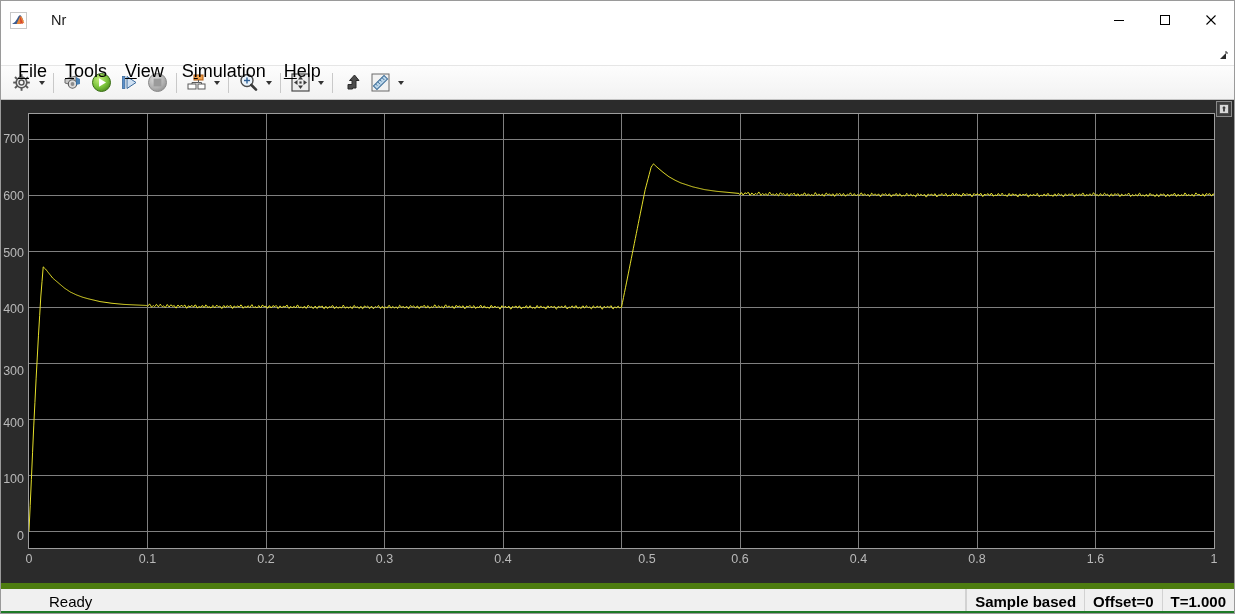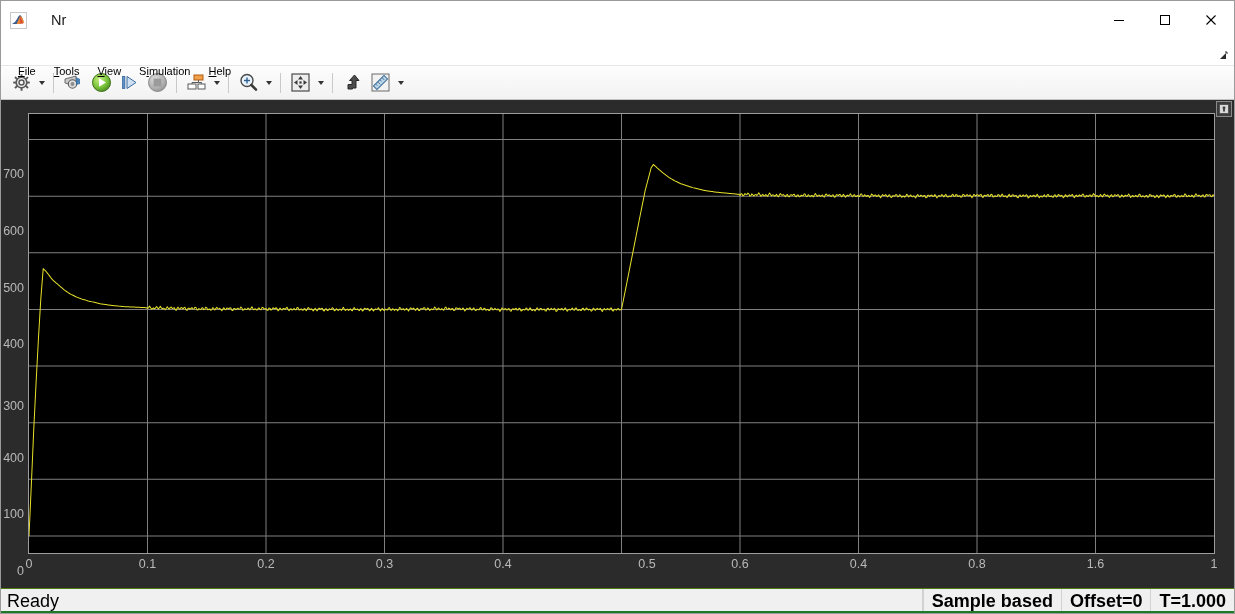--- a/index.html
+++ b/index.html
@@ -74,21 +74,21 @@
     height: 26px;
     min-height: 26px;
     background: #ffffff;
     display: flex;
     align-items: center;
     padding-left: 8px;
     border-bottom: 1px solid #e6e6e6;
     position: relative;
   }
   .menu-item {
-    font-size: 11px;
+    font-size: 18px;
     color: #000000;
     padding: 2px 9px 3px 9px;
     line-height: 16px;
     white-space: nowrap;
     margin-top: 38px;
   }
   .menu-item u { text-decoration: underline; }
   .menu-resize-grip {
     position: absolute;
     right: 5px;
@@ -181,21 +181,20 @@
     width: 25px;
   }
   .ylab {
     position: absolute;
     right: 2px;
     font-size: 12.5px;
     color: #b9b9b9;
     white-space: nowrap;
     transform: translateY(-50%);
     line-height: 1;
-    margin-top: 35px;
   }
   .xlabels {
     position: absolute;
     left: 27px;
     right: 19px;
     bottom: 10px;
     height: 20px;
   }
   .xlab {
     position: absolute;
@@ -205,25 +204,26 @@
     white-space: nowrap;
     transform: translateX(-50%);
     line-height: 1;
   }
 
   
   .statusbar {
     height: 24px;
     min-height: 24px;
     background: #f0f0f0;
-    border-top: 1px solid #4d7c0f;
+    border-top: 6px solid #4d7c0f;
     display: flex;
     align-items: stretch;
-    font-size: 18px;
+    font-size: 15px;
     color: #000;
+    padding-left: 42px;
   }
   .status-ready {
     flex: 1;
     display: flex;
     align-items: center;
     padding-left: 6px;
     border-right: 1px solid #d2d2d2;
   }
   .status-cell {
     display: flex;

